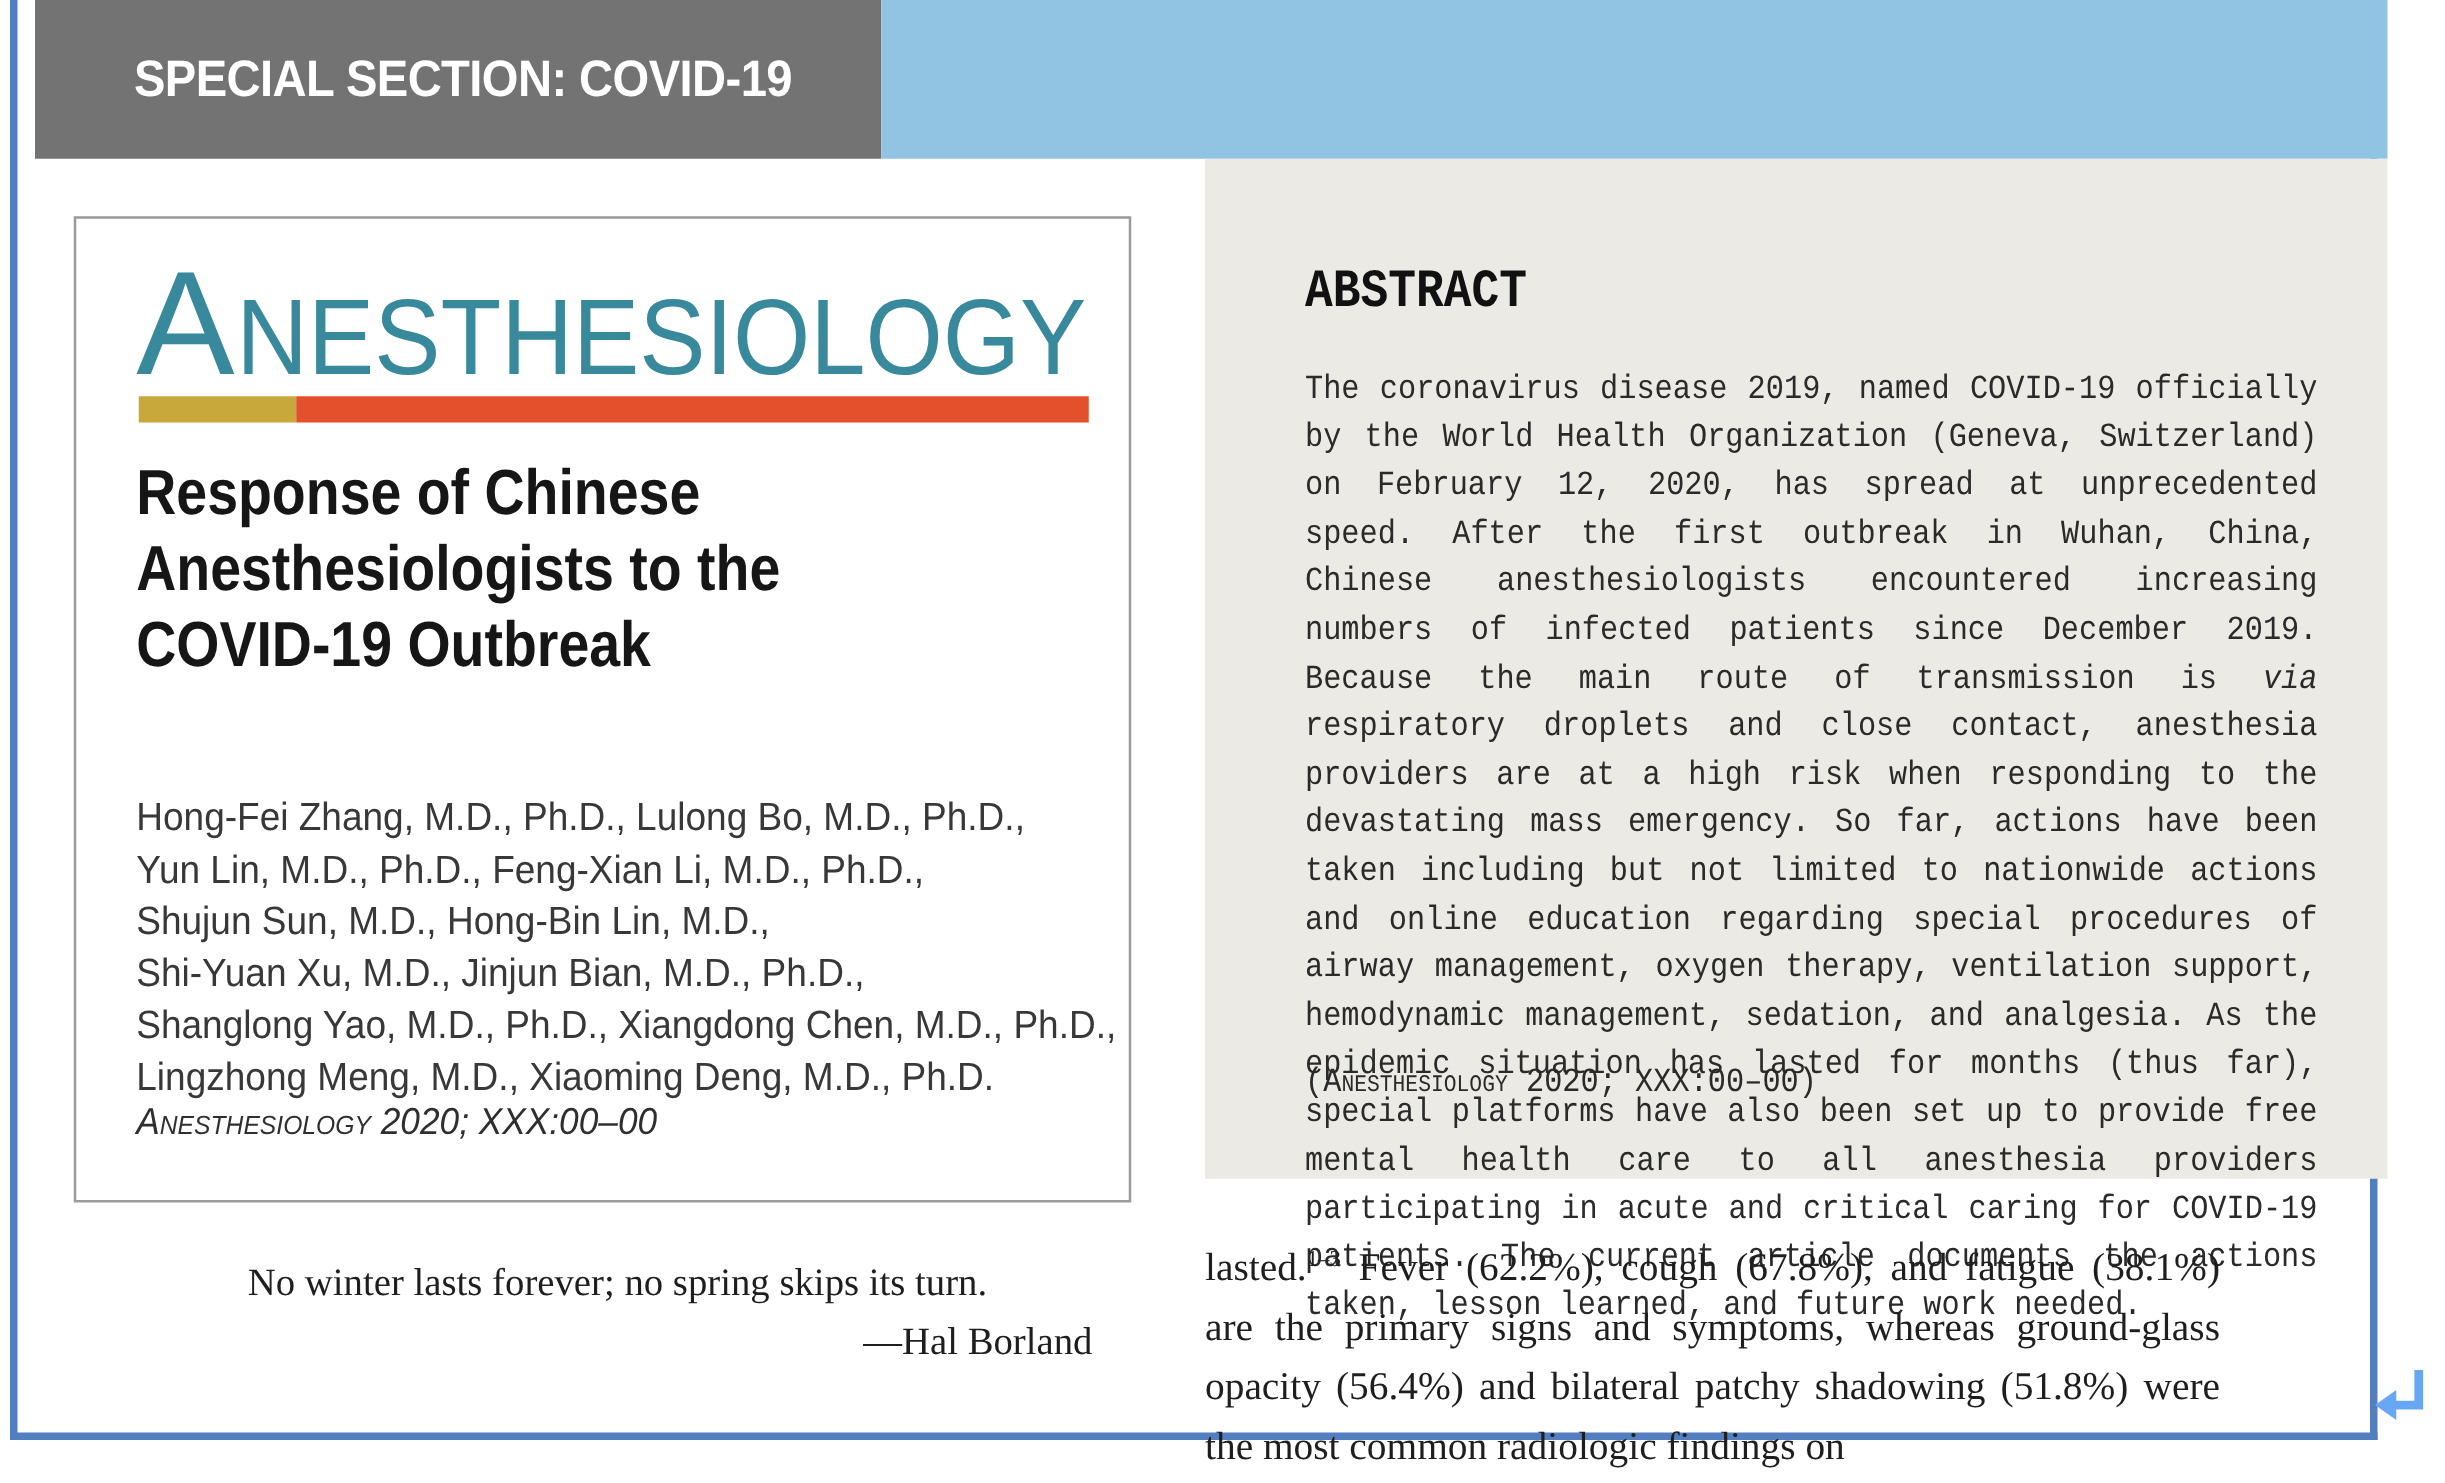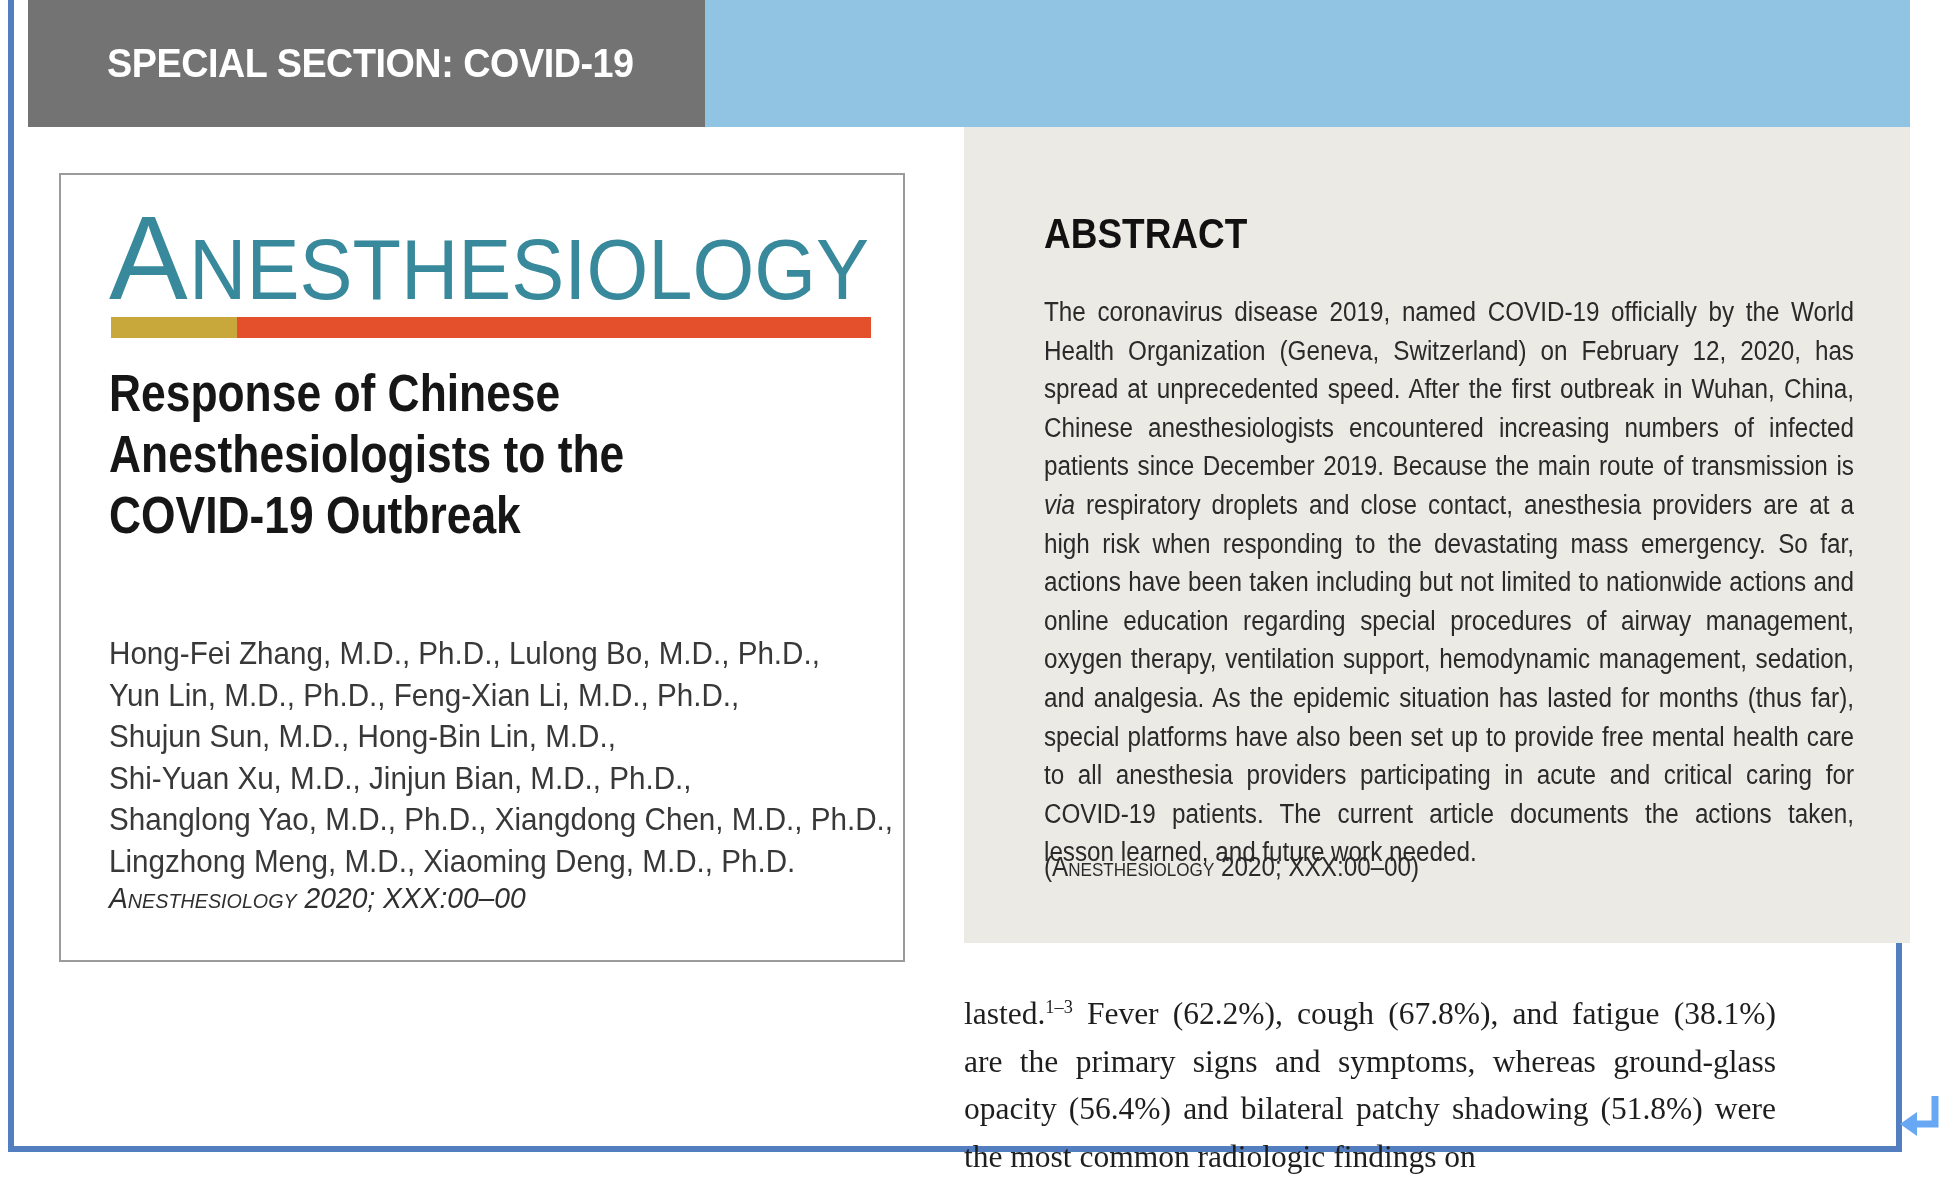--- a/index.html
+++ b/index.html
@@ -43,21 +43,21 @@
 
   
   .quote-block { position:absolute; left:100px; top:1002px; width:760px;
     font-family:"Liberation Serif", serif; font-size:31px; line-height:47px;
     color:#1e1e1e; }
   .quote-line { text-align:center; }
   .quote-attr { text-align:right; }
 
   
   .abstract-box { position:absolute; left:950px; top:127px; width:946px; height:816px;
-    background:#EBEAE4; }
+    background:#EBEAE4;font-family:Liberation Mono, monospace; }
   .abstract-heading { position:absolute; left:80px; top:82px; color:#111111;
     font-weight:bold; font-size:43px; transform:scaleX(0.86);
     transform-origin:0 0; white-space:nowrap; }
   .abstract-para { position:absolute; left:80px; top:166px; width:902px;
     font-size:27px; line-height:38.6px; text-align:justify; color:#2a2a2a;
     transform:scaleX(0.898); transform-origin:0 0; }
   .abstract-cite { position:absolute; left:80px; top:725px; font-size:27px;
     color:#2a2a2a; transform:scaleX(0.898); transform-origin:0 0; white-space:nowrap; }
 
   
@@ -100,20 +100,24 @@
       <div>Yun Lin, M.D., Ph.D., Feng-Xian Li, M.D., Ph.D.,</div>
       <div>Shujun Sun, M.D., Hong-Bin Lin, M.D.,</div>
       <div>Shi-Yuan Xu, M.D., Jinjun Bian,  M.D., Ph.D.,</div>
       <div>Shanglong Yao, M.D., Ph.D., Xiangdong Chen, M.D., Ph.D.,</div>
       <div>Lingzhong Meng, M.D., Xiaoming Deng, M.D., Ph.D.</div>
     </div>
 
     <div class="box-citation"><span class="sc">Anesthesiology</span><span> 2020; XXX:00–00</span></div>
   </div>
 
+  <div class="quote-block">
+    <div class="quote-line">No winter lasts forever; no spring skips its turn.</div>
+    <div class="quote-attr">—Hal Borland</div>
+  </div>
 
   <div class="abstract-box">
     <div class="abstract-heading">ABSTRACT</div>
     <div class="abstract-para"><span>The coronavirus disease 2019, named COVID-19 officially by the World Health Organization (Geneva, Switzerland) on February 12, 2020, has spread at unprecedented speed. After the first outbreak in Wuhan, China, Chinese anesthesiologists encountered increasing numbers of infected patients since December 2019. Because the main route of transmission is </span><i>via</i><span> respiratory droplets and close contact, anesthesia providers are at a high risk when responding to the devastating mass emergency. So far, actions have been taken including but not limited to nationwide actions and online education regarding special procedures of airway management, oxygen therapy, ventilation support, hemodynamic management, sedation, and analgesia. As the epidemic situation has lasted for months (thus far), special platforms have also been set up to provide free mental health care to all anesthesia providers participating in acute and critical caring for COVID-19 patients. The current article documents the actions taken, lesson learned, and future work needed.</span></div>
     <div class="abstract-cite"><span>(</span><span class="sc">Anesthesiology</span><span> 2020; XXX:00–00)</span></div>
   </div>
 
   <div class="body-text"><span>lasted.</span><sup>1–3</sup><span> Fever (62.2%), cough (67.8%), and fatigue (38.1%) are the primary signs and symptoms, whereas ground-glass opacity (56.4%) and bilateral patchy shadowing (51.8%) were the most common radiologic findings on</span></div>
 
 </div>

